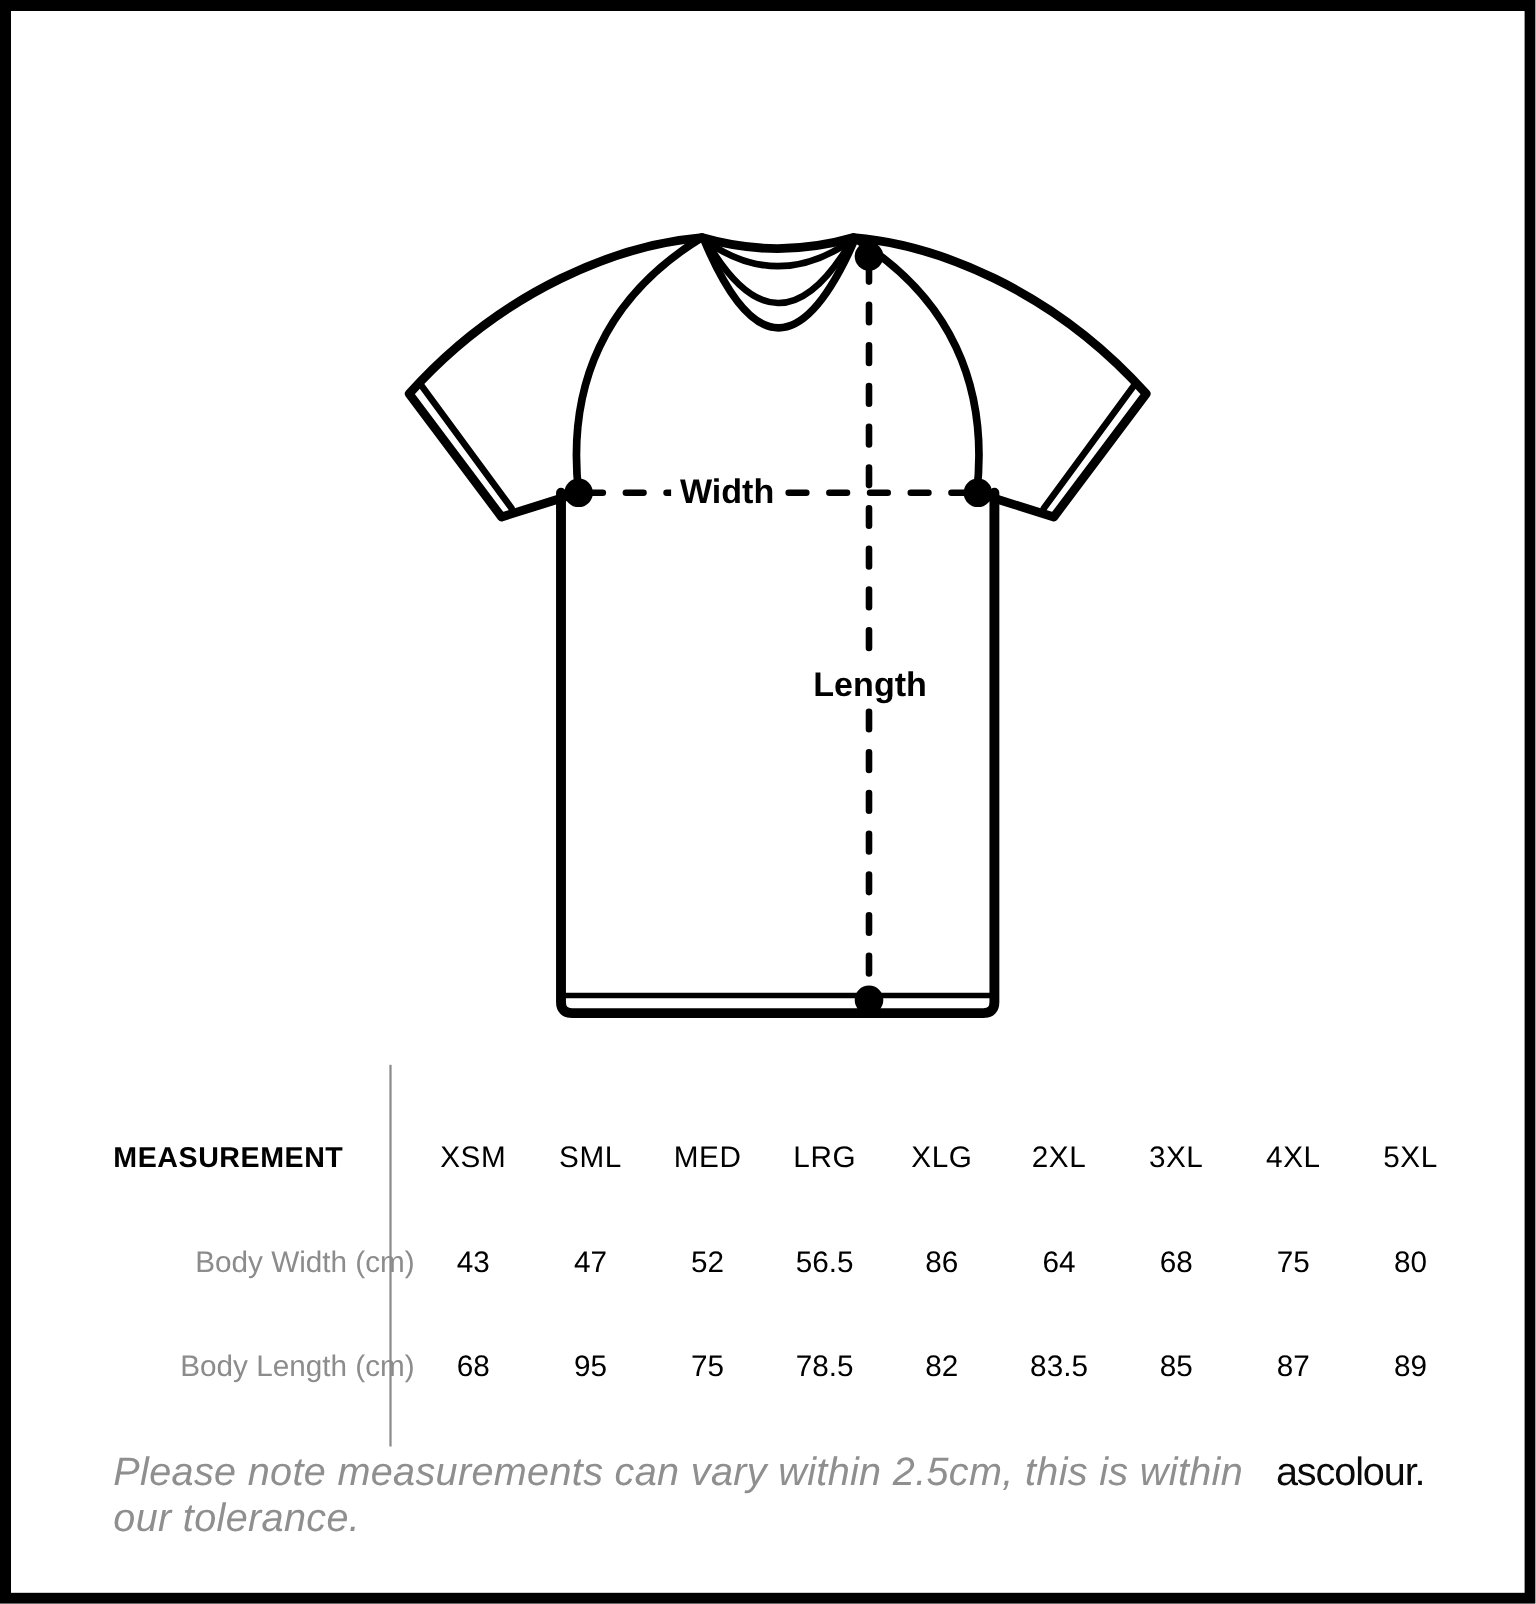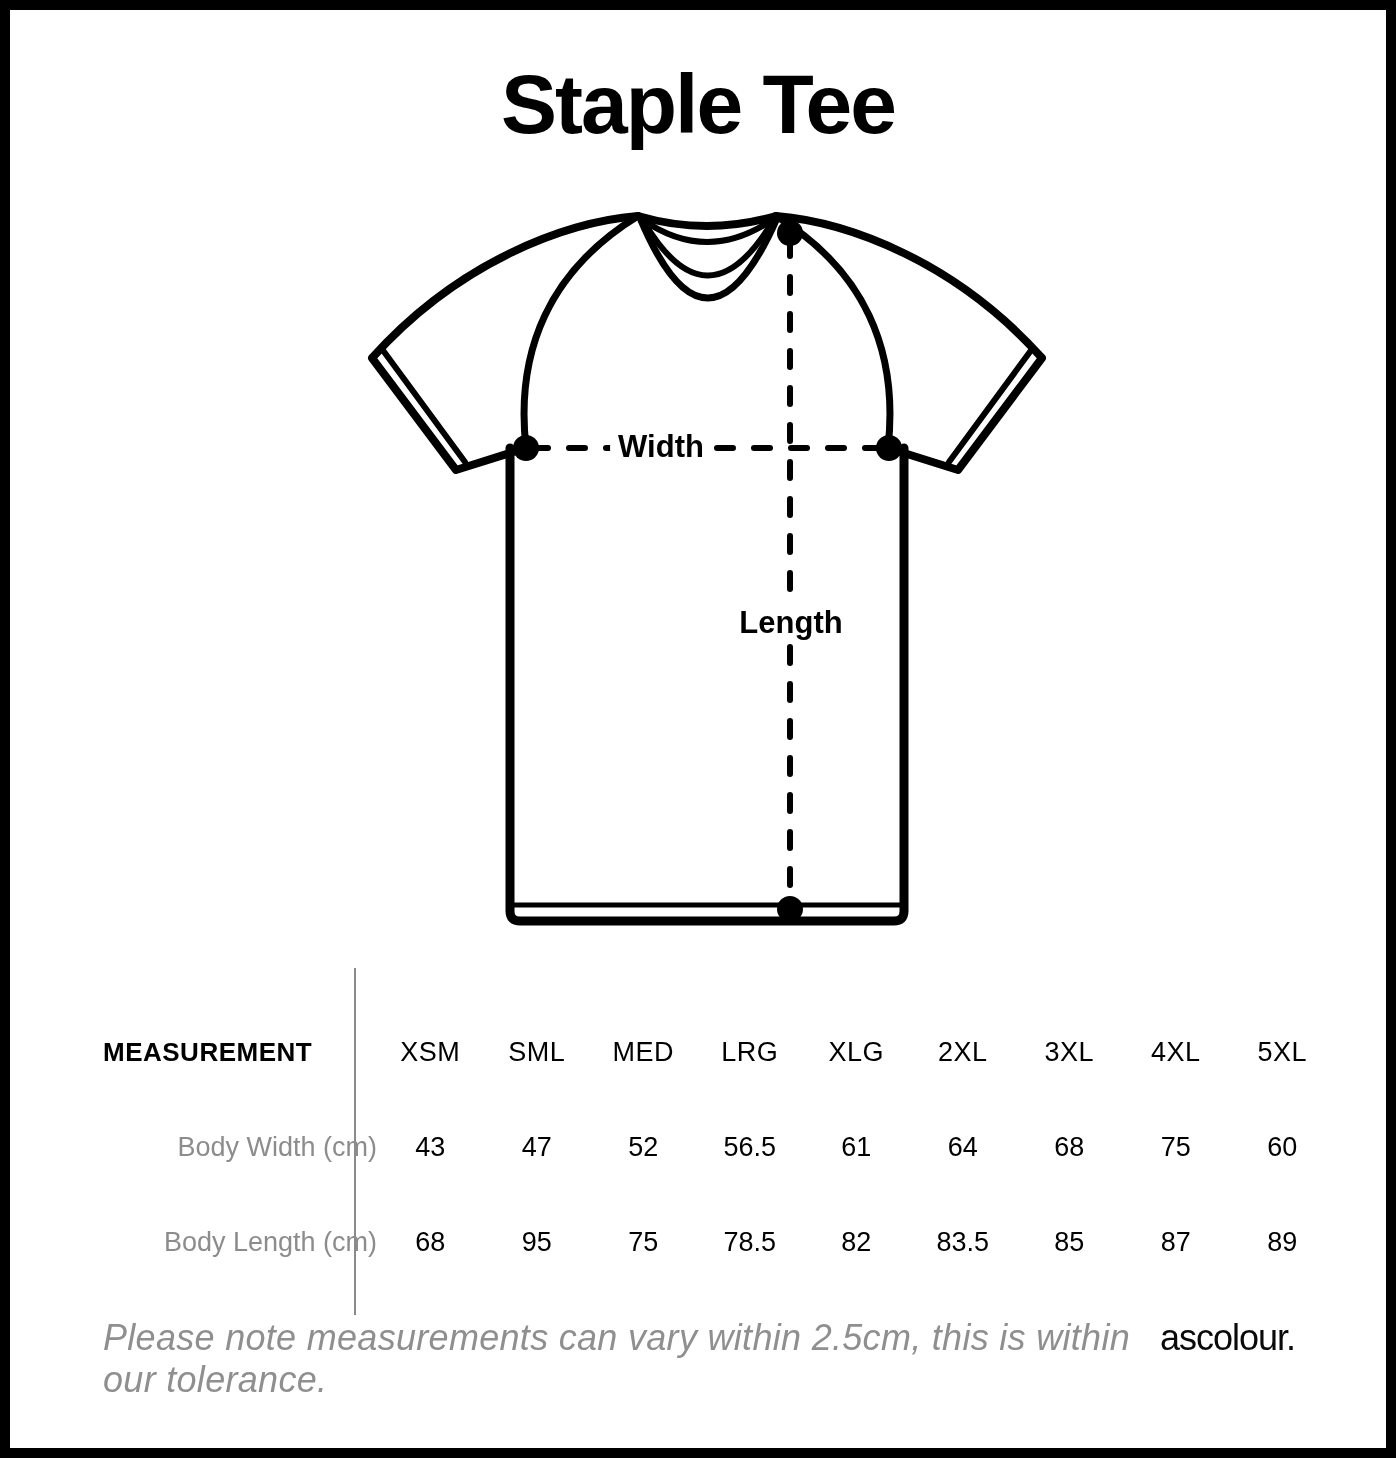--- a/index.html
+++ b/index.html
@@ -60,21 +60,20 @@
   }
   .brand{
     color:#0a0a0a; font-size:36px; letter-spacing:-1px; font-weight:normal;
   }
 </style>
 </head>
 <body>
 
 <div class="frame">
 
-  <div class="title">Staple Tee</div>
 
   <svg class="shirt-svg" viewBox="340 185 720 745" fill="none" stroke="#000" stroke-linecap="round" stroke-linejoin="round">
 
     <path stroke-width="8" d="M628,206 C555,212 448,252 362,348 L446,460 L516,438"></path>
     <path stroke-width="6" d="M372,339 L455,452"></path>
     <path stroke-width="7" d="M628,206 C540,260 505,340 516,438"></path>
 
     <path stroke-width="8" d="M766,206 C839,212 946,252 1032,348 L948,460 L878,438"></path>
     <path stroke-width="6" d="M1022,339 L939,452"></path>
     <path stroke-width="7" d="M766,206 C854,260 889,340 878,438"></path>
@@ -112,25 +111,25 @@
     <div class="cell head">2XL</div>
     <div class="cell head">3XL</div>
     <div class="cell head">4XL</div>
     <div class="cell head">5XL</div>
 
     <div class="rowlabel">Body Width (cm)</div>
     <div class="cell">43</div>
     <div class="cell">47</div>
     <div class="cell">52</div>
     <div class="cell">56.5</div>
-    <div class="cell">61</div>
+    <div class="cell">86</div>
     <div class="cell">64</div>
     <div class="cell">68</div>
     <div class="cell">75</div>
-    <div class="cell">60</div>
+    <div class="cell">80</div>
 
     <div class="rowlabel">Body Length (cm)</div>
     <div class="cell">68</div>
     <div class="cell">95</div>
     <div class="cell">75</div>
     <div class="cell">78.5</div>
     <div class="cell">82</div>
     <div class="cell">83.5</div>
     <div class="cell">85</div>
     <div class="cell">87</div>

